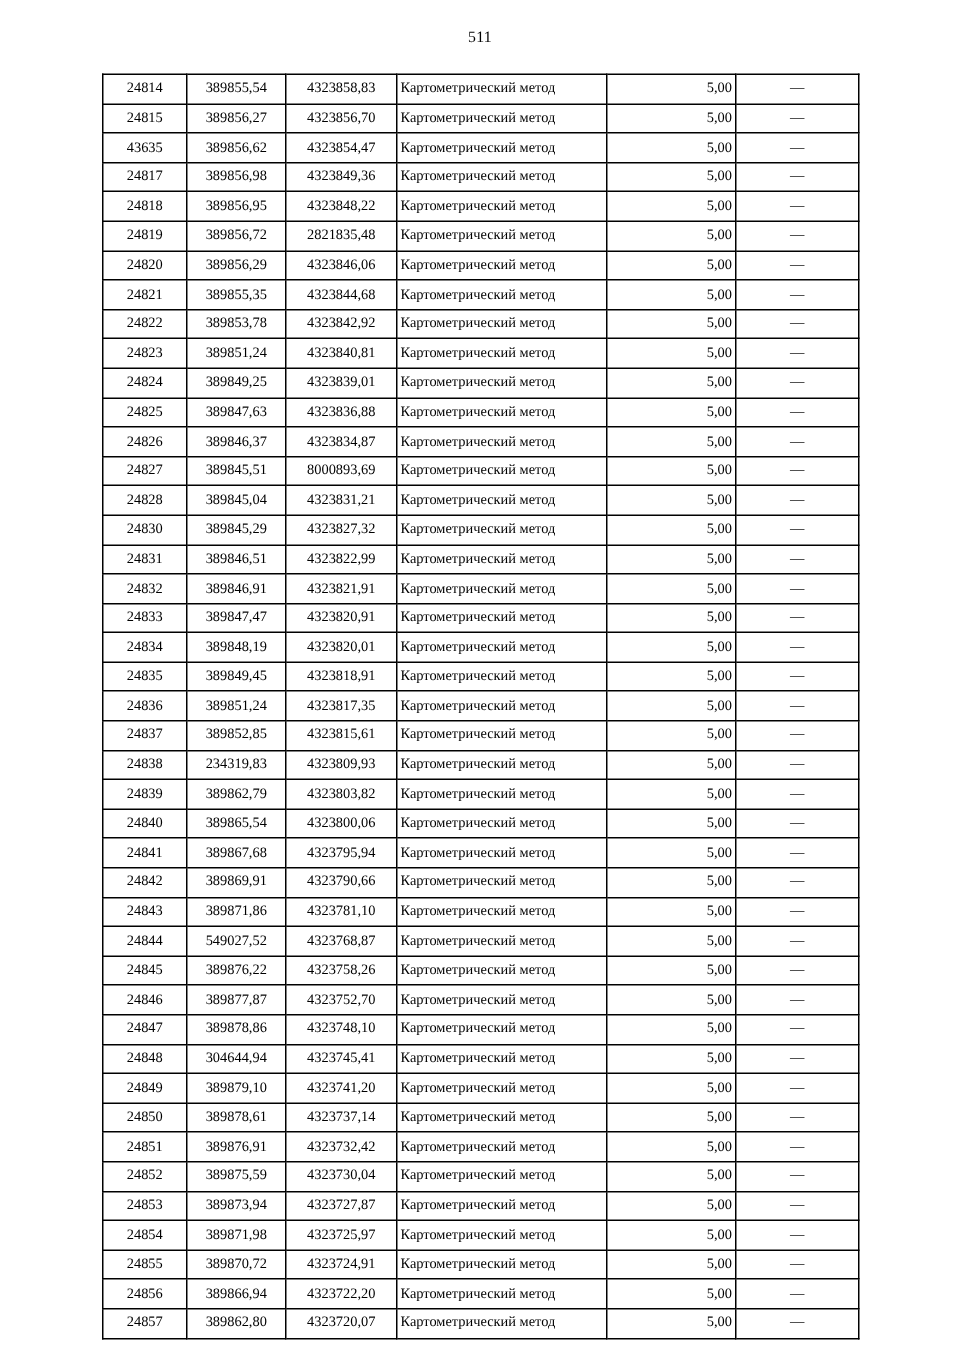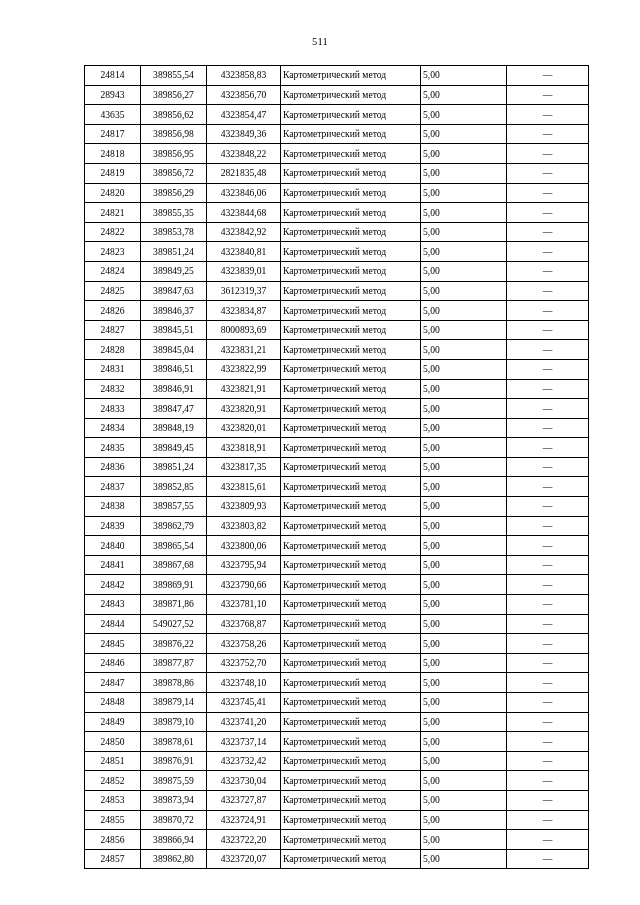--- a/index.html
+++ b/index.html
@@ -11,21 +11,21 @@
     width: 640px;
     height: 905px;
     font-family: "Liberation Serif", serif;
     color: #000000;
     position: relative;
   }
   .page {
     width: 640px;
     height: 905px;
     box-sizing: border-box;
-    padding: 16px;
+    padding: 0;
     position: relative;
   }
   .page-number {
     text-align: center;
     font-size: 10.5px;
     font-family: "Liberation Serif", serif;
     padding-top: 20px;
     padding-bottom: 18px;
     letter-spacing: 0.2px;
   }
@@ -53,21 +53,21 @@
   col.c1 { width: 66px; }
   col.c2 { width: 74px; }
   col.c3 { width: 140px; }
   col.c4 { width: 86px; }
   col.c5 { width: 82px; }
 
   td.num     { text-align: center; margin-left: 32px; }
   td.coordx  { text-align: center; }
   td.coordy  { text-align: center; margin-left: 37px; }
   td.method  { text-align: left; padding-left: 5px; }
-  td.acc     { text-align: left; }
+  td.acc     { text-align: right; }
   td.dash    { text-align: center; }
 </style>
 </head>
 <body>
 
 <div class="page">
 
   <div class="page-number">511</div>
 
   <div class="table-wrap">
@@ -83,21 +83,21 @@
       <tbody id="table-body">
           <tr>
             <td class="num">24814</td>
             <td class="coordx">389855,54</td>
             <td class="coordy">4323858,83</td>
             <td class="method">Картометрический метод</td>
             <td class="acc">5,00</td>
             <td class="dash">—</td>
           </tr>
           <tr>
-            <td class="num">28943</td>
+            <td class="num">24815</td>
             <td class="coordx">389856,27</td>
             <td class="coordy">4323856,70</td>
             <td class="method">Картометрический метод</td>
             <td class="acc">5,00</td>
             <td class="dash">—</td>
           </tr>
           <tr>
             <td class="num">43635</td>
             <td class="coordx">389856,62</td>
             <td class="coordy">4323854,47</td>
@@ -165,21 +165,21 @@
             <td class="num">24824</td>
             <td class="coordx">389849,25</td>
             <td class="coordy">4323839,01</td>
             <td class="method">Картометрический метод</td>
             <td class="acc">5,00</td>
             <td class="dash">—</td>
           </tr>
           <tr>
             <td class="num">24825</td>
             <td class="coordx">389847,63</td>
-            <td class="coordy">3612319,37</td>
+            <td class="coordy">4323836,88</td>
             <td class="method">Картометрический метод</td>
             <td class="acc">5,00</td>
             <td class="dash">—</td>
           </tr>
           <tr>
             <td class="num">24826</td>
             <td class="coordx">389846,37</td>
             <td class="coordy">4323834,87</td>
             <td class="method">Картометрический метод</td>
             <td class="acc">5,00</td>
@@ -195,20 +195,28 @@
           </tr>
           <tr>
             <td class="num">24828</td>
             <td class="coordx">389845,04</td>
             <td class="coordy">4323831,21</td>
             <td class="method">Картометрический метод</td>
             <td class="acc">5,00</td>
             <td class="dash">—</td>
           </tr>
           <tr>
+            <td class="num">24830</td>
+            <td class="coordx">389845,29</td>
+            <td class="coordy">4323827,32</td>
+            <td class="method">Картометрический метод</td>
+            <td class="acc">5,00</td>
+            <td class="dash">—</td>
+          </tr>
+          <tr>
             <td class="num">24831</td>
             <td class="coordx">389846,51</td>
             <td class="coordy">4323822,99</td>
             <td class="method">Картометрический метод</td>
             <td class="acc">5,00</td>
             <td class="dash">—</td>
           </tr>
           <tr>
             <td class="num">24832</td>
             <td class="coordx">389846,91</td>
@@ -252,21 +260,21 @@
           <tr>
             <td class="num">24837</td>
             <td class="coordx">389852,85</td>
             <td class="coordy">4323815,61</td>
             <td class="method">Картометрический метод</td>
             <td class="acc">5,00</td>
             <td class="dash">—</td>
           </tr>
           <tr>
             <td class="num">24838</td>
-            <td class="coordx">389857,55</td>
+            <td class="coordx">234319,83</td>
             <td class="coordy">4323809,93</td>
             <td class="method">Картометрический метод</td>
             <td class="acc">5,00</td>
             <td class="dash">—</td>
           </tr>
           <tr>
             <td class="num">24839</td>
             <td class="coordx">389862,79</td>
             <td class="coordy">4323803,82</td>
             <td class="method">Картометрический метод</td>
@@ -332,21 +340,21 @@
           <tr>
             <td class="num">24847</td>
             <td class="coordx">389878,86</td>
             <td class="coordy">4323748,10</td>
             <td class="method">Картометрический метод</td>
             <td class="acc">5,00</td>
             <td class="dash">—</td>
           </tr>
           <tr>
             <td class="num">24848</td>
-            <td class="coordx">389879,14</td>
+            <td class="coordx">304644,94</td>
             <td class="coordy">4323745,41</td>
             <td class="method">Картометрический метод</td>
             <td class="acc">5,00</td>
             <td class="dash">—</td>
           </tr>
           <tr>
             <td class="num">24849</td>
             <td class="coordx">389879,10</td>
             <td class="coordy">4323741,20</td>
             <td class="method">Картометрический метод</td>
@@ -379,20 +387,28 @@
           </tr>
           <tr>
             <td class="num">24853</td>
             <td class="coordx">389873,94</td>
             <td class="coordy">4323727,87</td>
             <td class="method">Картометрический метод</td>
             <td class="acc">5,00</td>
             <td class="dash">—</td>
           </tr>
           <tr>
+            <td class="num">24854</td>
+            <td class="coordx">389871,98</td>
+            <td class="coordy">4323725,97</td>
+            <td class="method">Картометрический метод</td>
+            <td class="acc">5,00</td>
+            <td class="dash">—</td>
+          </tr>
+          <tr>
             <td class="num">24855</td>
             <td class="coordx">389870,72</td>
             <td class="coordy">4323724,91</td>
             <td class="method">Картометрический метод</td>
             <td class="acc">5,00</td>
             <td class="dash">—</td>
           </tr>
           <tr>
             <td class="num">24856</td>
             <td class="coordx">389866,94</td>

